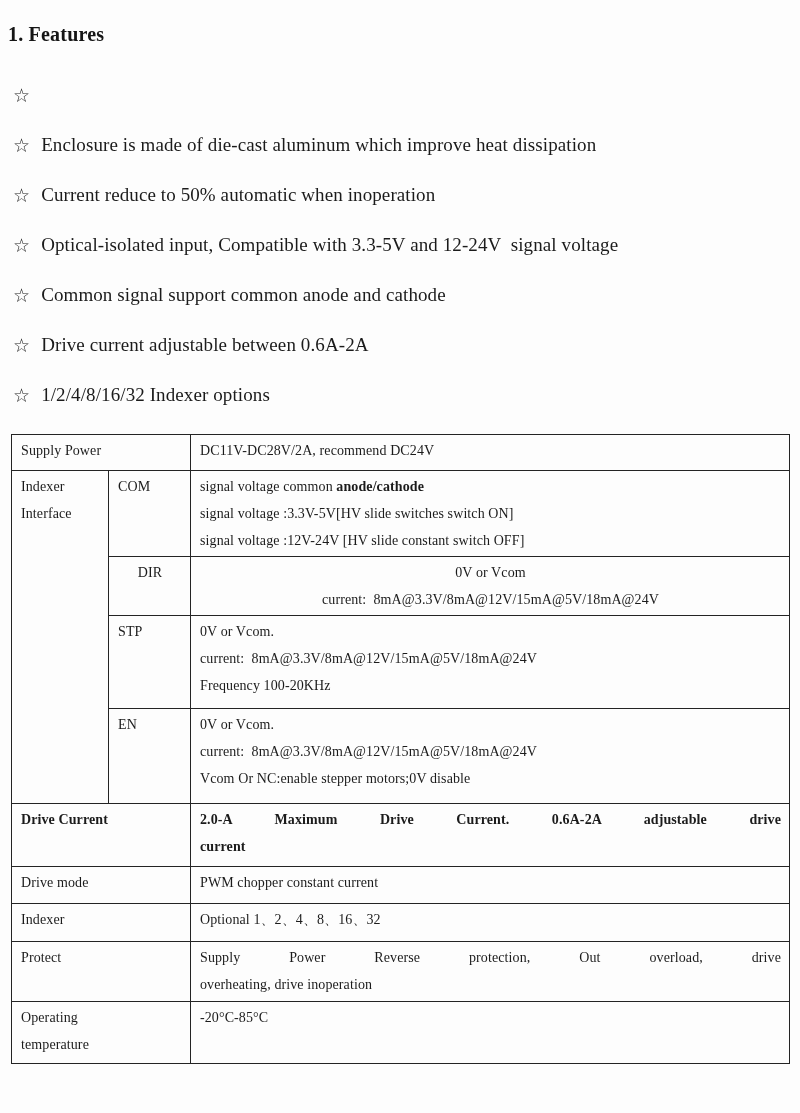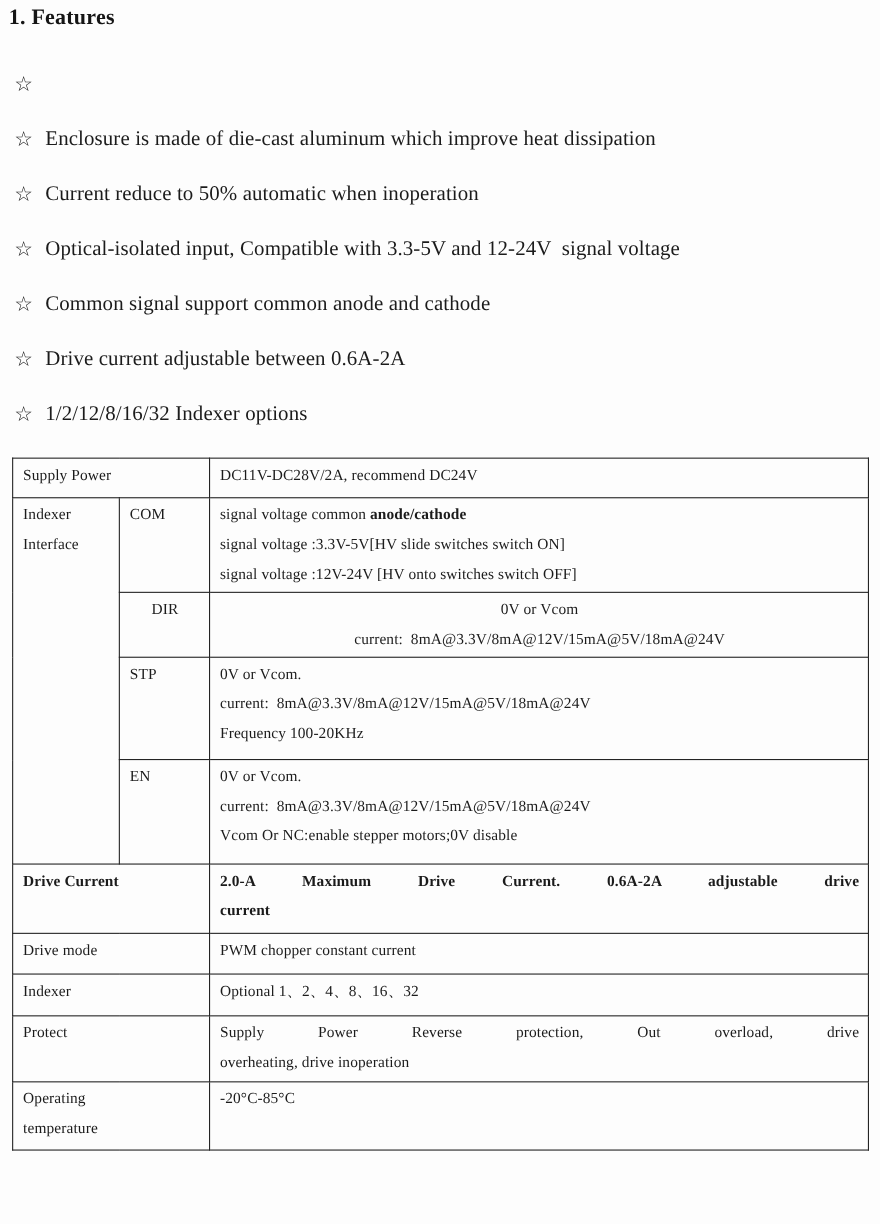--- a/index.html
+++ b/index.html
@@ -3,21 +3,21 @@
 <meta charset="utf-8">
 <style>
   html,body { margin:0; padding:0; background:#ffffff; }
   .page {
     position:relative;
     width:800px; height:1113px;
     box-sizing:border-box;
     background:#fdfdfd;
     color:#1b1b1b;
     font-family:"Liberation Serif","DejaVu Serif",serif;
-    padding:4px 10px 0 8px;
+    padding:22px 10px 0 8px;
     overflow:hidden;
   }
   h1.sec, h2.sec {
     font-size:20px; font-weight:bold;
     line-height:24px; margin:0; color:#151515;
     letter-spacing:0.2px;
   }
   h2.sec { margin-top:40px; }
   ul.features { list-style:none; margin:38px 0 0 0; padding:0; }
   ul.features li {
@@ -81,21 +81,21 @@
     <li>
       <span class="star">☆</span>
       <span>Common signal support common anode and cathode</span>
     </li>
     <li>
       <span class="star">☆</span>
       <span>Drive current adjustable between 0.6A-2A</span>
     </li>
     <li>
       <span class="star">☆</span>
-      <span>1/2/12/8/16/32 Indexer options</span>
+      <span>1/2/4/8/16/32 Indexer options</span>
     </li>
   </ul>
 
 
   <table class="params">
     <colgroup>
       <col style="width:97px">
       <col style="width:82px">
       <col style="width:599px">
     </colgroup>
@@ -107,21 +107,21 @@
 
       <tr class="r2">
         <td rowspan="4" class="merged-label">
           <span class="line">Indexer</span>
           <span class="line">Interface</span>
         </td>
         <td>COM</td>
         <td>
           <span class="line"><span>signal voltage common </span><span class="b">anode/cathode</span></span>
           <span class="line">signal voltage :3.3V-5V[HV slide switches switch ON]</span>
-          <span class="line">signal voltage :12V-24V [HV onto switches switch OFF]</span>
+          <span class="line">signal voltage :12V-24V [HV slide constant switch OFF]</span>
         </td>
       </tr>
 
       <tr class="r3">
         <td>DIR</td>
         <td>
           <span class="line">0V or Vcom</span>
           <span class="line">current:&nbsp; 8mA@3.3V/8mA@12V/15mA@5V/18mA@24V</span>
         </td>
       </tr>

